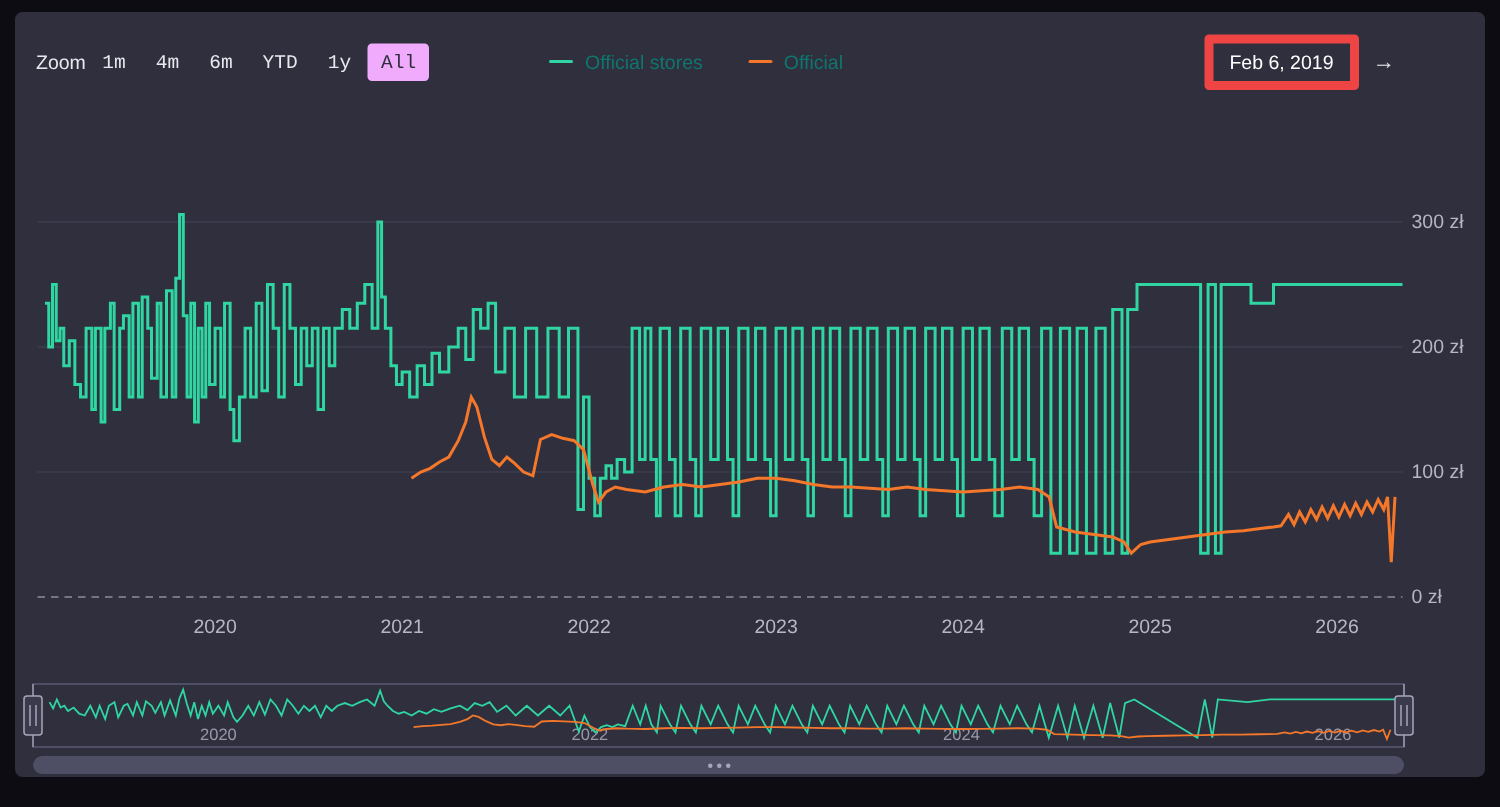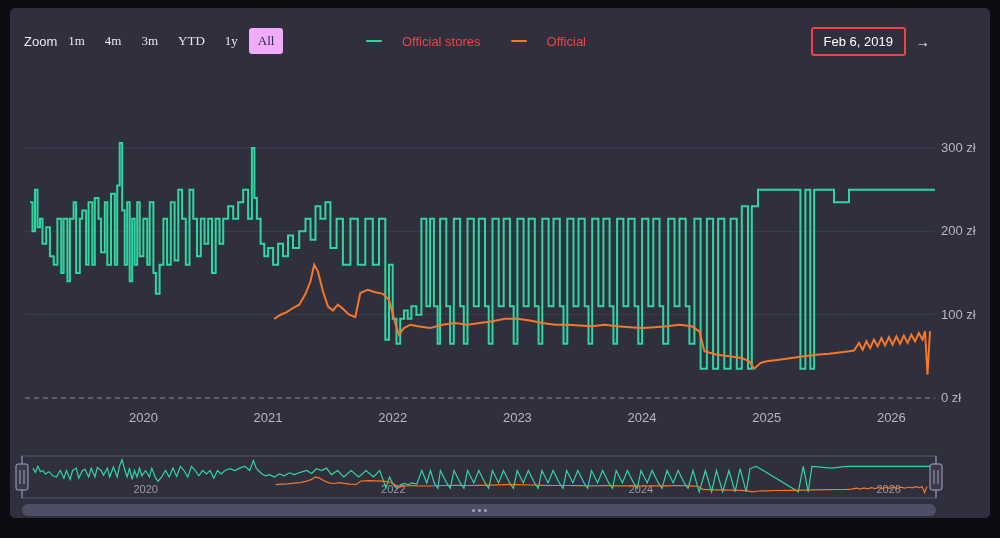--- a/index.html
+++ b/index.html
@@ -14,35 +14,35 @@
     background:#2f2f3e;border-radius:5px;
   }
   .toolbar{
     position:absolute;left:24px;top:26px;width:952px;height:30px;
     display:flex;align-items:center;color:#e8e8ee;font-size:13px;z-index:3;
   }
   .zoom-label{margin-right:1px}
   .zoom-btn{
     background:none;border:none;color:#e8e8ee;font-size:13px;
     padding:5px 9px;margin:0 1px;border-radius:3px;cursor:pointer;
-    font-family:Liberation Serif, serif;
+    font-family:Liberation Mono, monospace;
   }
   .zoom-btn.selected{background:#f0abfc;color:#2e2e3c}
   .legend{
     position:absolute;left:342px;top:0;height:100%;
     display:flex;align-items:center;gap:30px;
   }
-  .legend-item{display:flex;align-items:center;gap:20px;color:#ef4444}
+  .legend-item{display:flex;align-items:center;gap:8px;color:#0f766e}
   .legend-marker{width:16px;height:2px;border-radius:1px;background:#888}
   .range-group{
     position:absolute;right:46px;top:0;height:100%;
     display:flex;align-items:center;gap:9px;
   }
   .range-box{
-    border:2px solid #ef4444;border-radius:3px;padding:5px 11px;
+    border:6px solid #ef4444;border-radius:3px;padding:5px 11px;
     color:#ffffff;min-width:88px;text-align:center;background:transparent;cursor:text;
   }
   .range-arrow{color:#e8e8ee;font-size:15px}
   svg{position:absolute;left:0;display:block}
   #main-svg{top:70px;z-index:1}
   #nav-svg{top:452px;z-index:1}
   text{font-family:"Liberation Sans",sans-serif}
   .scrollbar{
     position:absolute;left:22px;top:504px;width:914px;height:12px;
     border-radius:6px;background:#4e4e64;z-index:2;
@@ -52,21 +52,21 @@
 </style>
 </head>
 <body>
 
 <div class="panel"></div>
 
 <div class="toolbar">
   <span class="zoom-label">Zoom</span>
   <button class="zoom-btn">1m</button>
   <button class="zoom-btn">4m</button>
-  <button class="zoom-btn">3m</button>
+  <button class="zoom-btn">6m</button>
   <button class="zoom-btn">YTD</button>
   <button class="zoom-btn">1y</button>
   <button class="zoom-btn selected">All</button>
 
   <div class="legend">
     <span class="legend-item">
       <span class="legend-marker" style="background: rgb(47, 214, 162);"></span>
       <span>Official stores</span>
     </span>
     <span class="legend-item">

